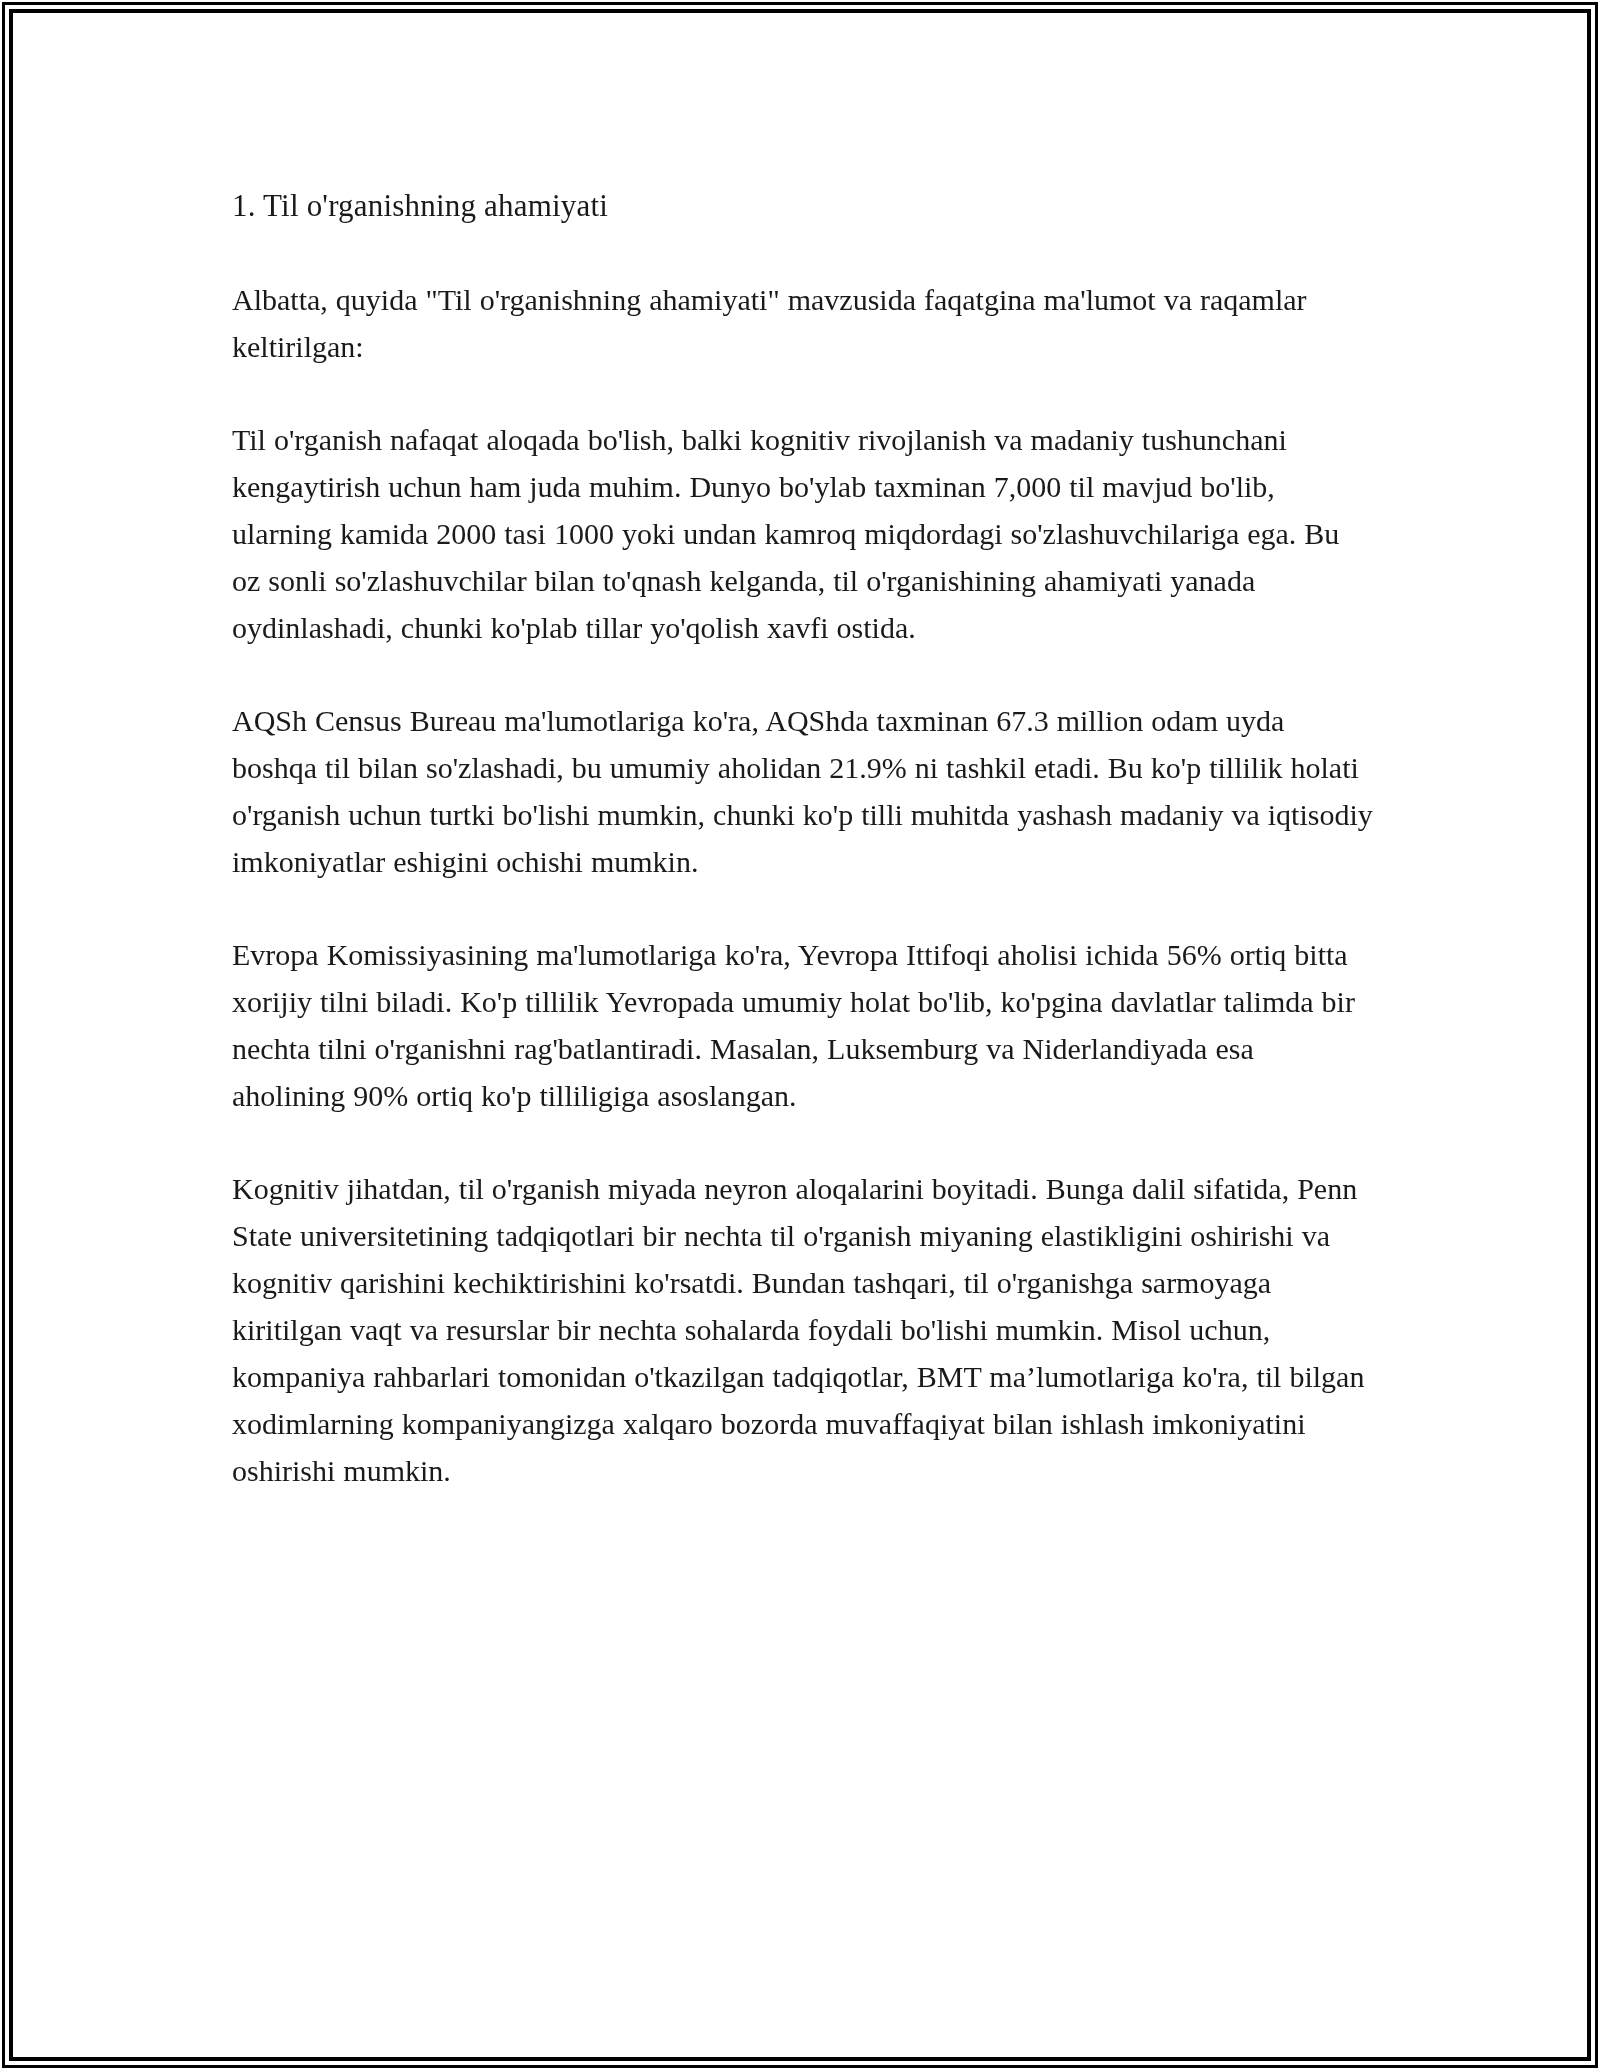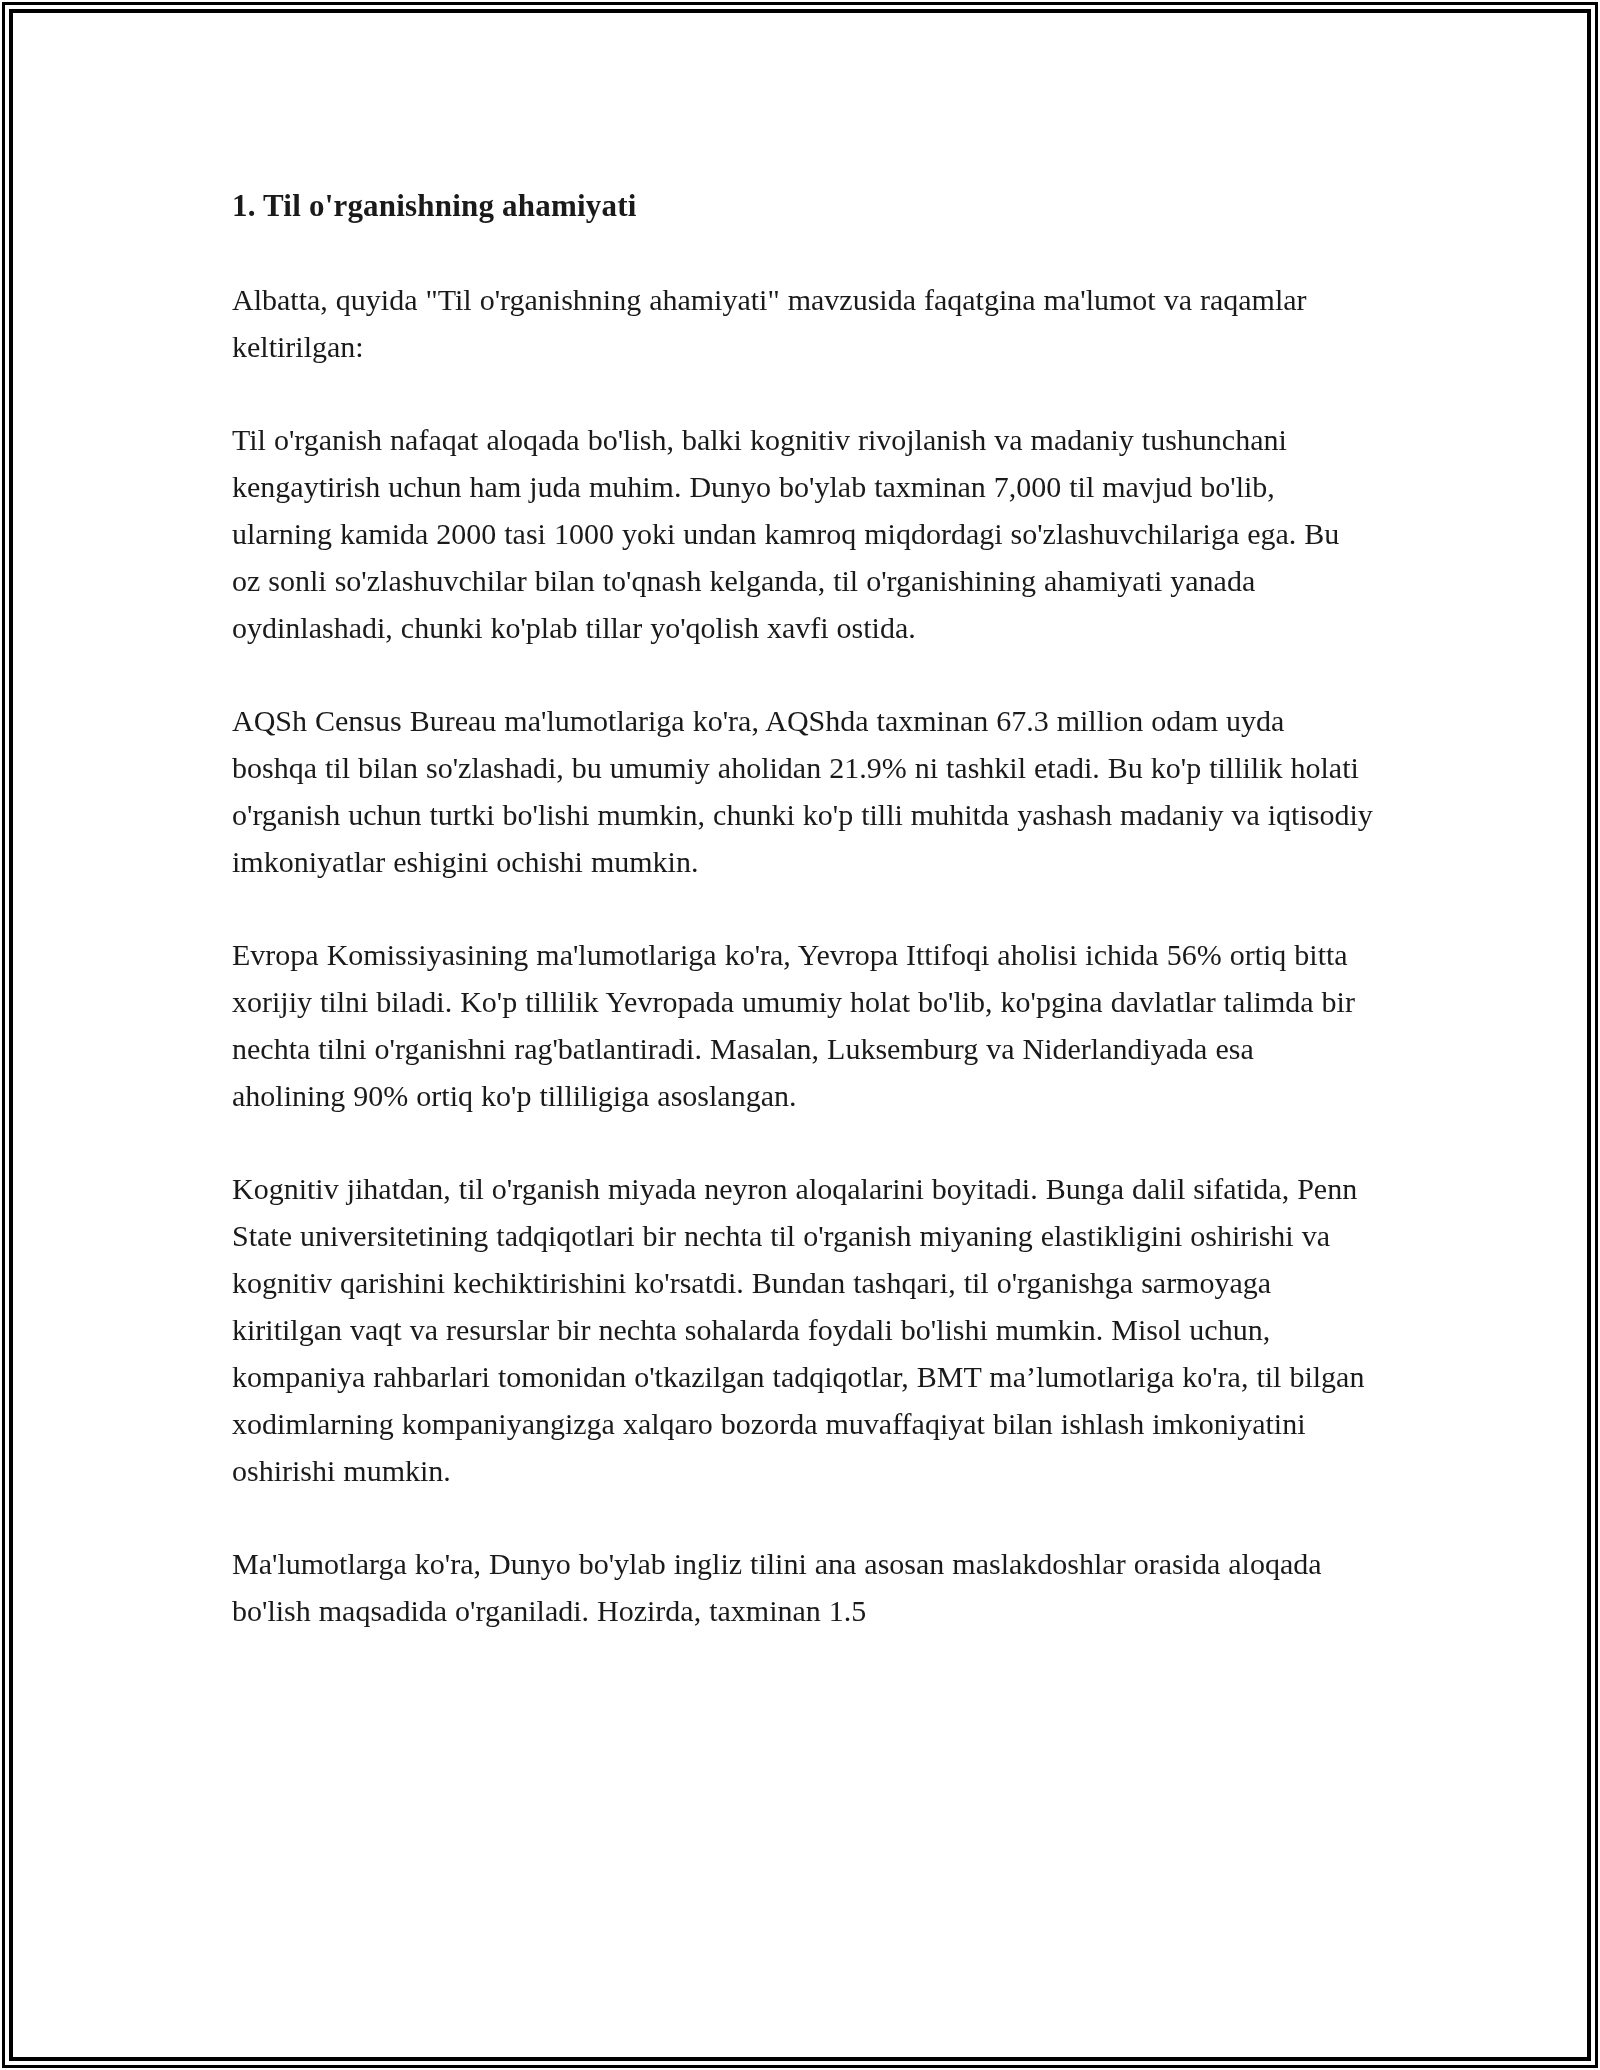--- a/index.html
+++ b/index.html
@@ -29,21 +29,21 @@
   }
   .content {
     position: absolute;
     left: 232px;
     top: 186px;
     width: 1142px;
   }
   h1.doc-title {
     font-size: 31px;
     line-height: 40px;
-    font-weight: bold;
+    font-weight: normal;
     margin: 0 0 50px 0;
     letter-spacing: 0.2px;
   }
   p.doc-paragraph {
     font-size: 30px;
     line-height: 47px;
     margin: 0 0 46px 0;
     text-align: left;
     word-spacing: 0.5px;
   }
@@ -60,14 +60,13 @@
   <p class="doc-paragraph">Albatta, quyida "Til o'rganishning ahamiyati" mavzusida faqatgina ma'lumot va raqamlar keltirilgan:</p>
 
   <p class="doc-paragraph">Til o'rganish nafaqat aloqada bo'lish, balki kognitiv rivojlanish va madaniy tushunchani kengaytirish uchun ham juda muhim. Dunyo bo'ylab taxminan 7,000 til mavjud bo'lib, ularning kamida 2000 tasi 1000 yoki undan kamroq miqdordagi so'zlashuvchilariga ega. Bu oz sonli so'zlashuvchilar bilan to'qnash kelganda, til o'rganishining ahamiyati yanada oydinlashadi, chunki ko'plab tillar yo'qolish xavfi ostida.</p>
 
   <p class="doc-paragraph">AQSh Census Bureau ma'lumotlariga ko'ra, AQShda taxminan 67.3 million odam uyda boshqa til bilan so'zlashadi, bu umumiy aholidan 21.9% ni tashkil etadi. Bu ko'p tillilik holati o'rganish uchun turtki bo'lishi mumkin, chunki ko'p tilli muhitda yashash madaniy va iqtisodiy imkoniyatlar eshigini ochishi mumkin.</p>
 
   <p class="doc-paragraph">Evropa Komissiyasining ma'lumotlariga ko'ra, Yevropa Ittifoqi aholisi ichida 56% ortiq bitta xorijiy tilni biladi. Ko'p tillilik Yevropada umumiy holat bo'lib, ko'pgina davlatlar talimda bir nechta tilni o'rganishni rag'batlantiradi. Masalan, Luksemburg va Niderlandiyada esa aholining 90% ortiq ko'p tilliligiga asoslangan.</p>
 
   <p class="doc-paragraph">Kognitiv jihatdan, til o'rganish miyada neyron aloqalarini boyitadi. Bunga dalil sifatida, Penn State universitetining tadqiqotlari bir nechta til o'rganish miyaning elastikligini oshirishi va kognitiv qarishini kechiktirishini ko'rsatdi. Bundan tashqari, til o'rganishga sarmoyaga kiritilgan vaqt va resurslar bir nechta sohalarda foydali bo'lishi mumkin. Misol uchun, kompaniya rahbarlari tomonidan o'tkazilgan tadqiqotlar, BMT ma’lumotlariga ko'ra, til bilgan xodimlarning kompaniyangizga xalqaro bozorda muvaffaqiyat bilan ishlash imkoniyatini oshirishi mumkin.</p>
 
-  <p class="doc-paragraph">Ma'lumotlarga ko'ra, Dunyo bo'ylab ingliz tilini ana asosan maslakdoshlar orasida aloqada bo'lish maqsadida o'rganiladi. Hozirda, taxminan 1.5</p>
 </main>
 
 </body></html>

